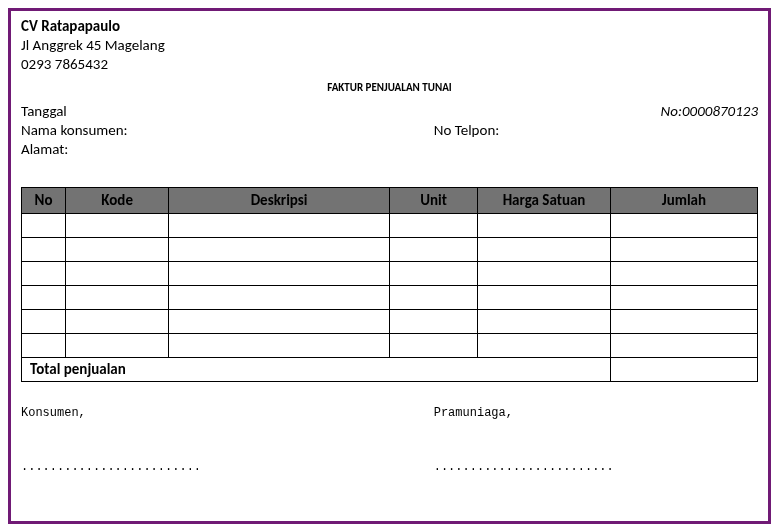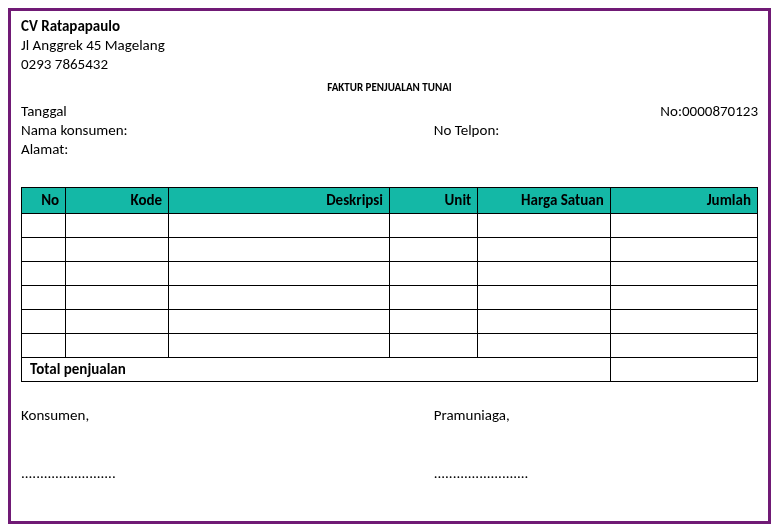--- a/index.html
+++ b/index.html
@@ -27,55 +27,56 @@
       text-align: center;
       font-weight: bold;
       font-size: 11px;
       margin-top: 8px;
       margin-bottom: 8px;
     }
     .meta-block { position: relative; font-size: 15px; line-height: 1.25; }
     .meta-row { display: flex; }
     .meta-left { flex: 0 0 56%; }
     .meta-mid { flex: 0 0 28%; }
-    .meta-right { flex: 0 0 16%; text-align: right; }
+    .meta-right { flex: 0 0 16%; text-align: right; font-style: italic; }
     .no-field { position: absolute; right: 0; top: 0; }
     .table-wrap { margin-top: 28px; }
     table.main {
       width: 100%;
       border-collapse: collapse;
       table-layout: fixed;
     }
     table.main th, table.main td {
       border: 1px solid #000;
       height: 24px;
       padding: 2px 6px;
       font-size: 15px;
     }
     table.main th {
       font-weight: bold;
-      text-align: right;
-      background: #14b8a6;
+      text-align: center;
+      background: #737373;
       height: 26px;
     }
     col.col-no   { width: 6%; }
     col.col-kode { width: 14%; }
     col.col-desk { width: 30%; }
     col.col-unit { width: 12%; }
     col.col-harga{ width: 18%; }
     col.col-jml  { width: 20%; }
     .total-row td.total-label {
       font-weight: bold;
       text-align: left;
       padding-left: 8px;
     }
     .sign-block {
       margin-top: 24px;
       display: flex;
-      font-size: 15px;
+      font-size: 12px;
+      font-family: Liberation Mono, monospace;
     }
     .sign-col-left { flex: 0 0 56%; }
     .sign-col-right { flex: 0 0 44%; }
     .sign-label { margin-bottom: 40px; }
     .sign-dots { letter-spacing: 0px; }
   </style>
 </head>
 <body>
 
 <div class="sheet">

